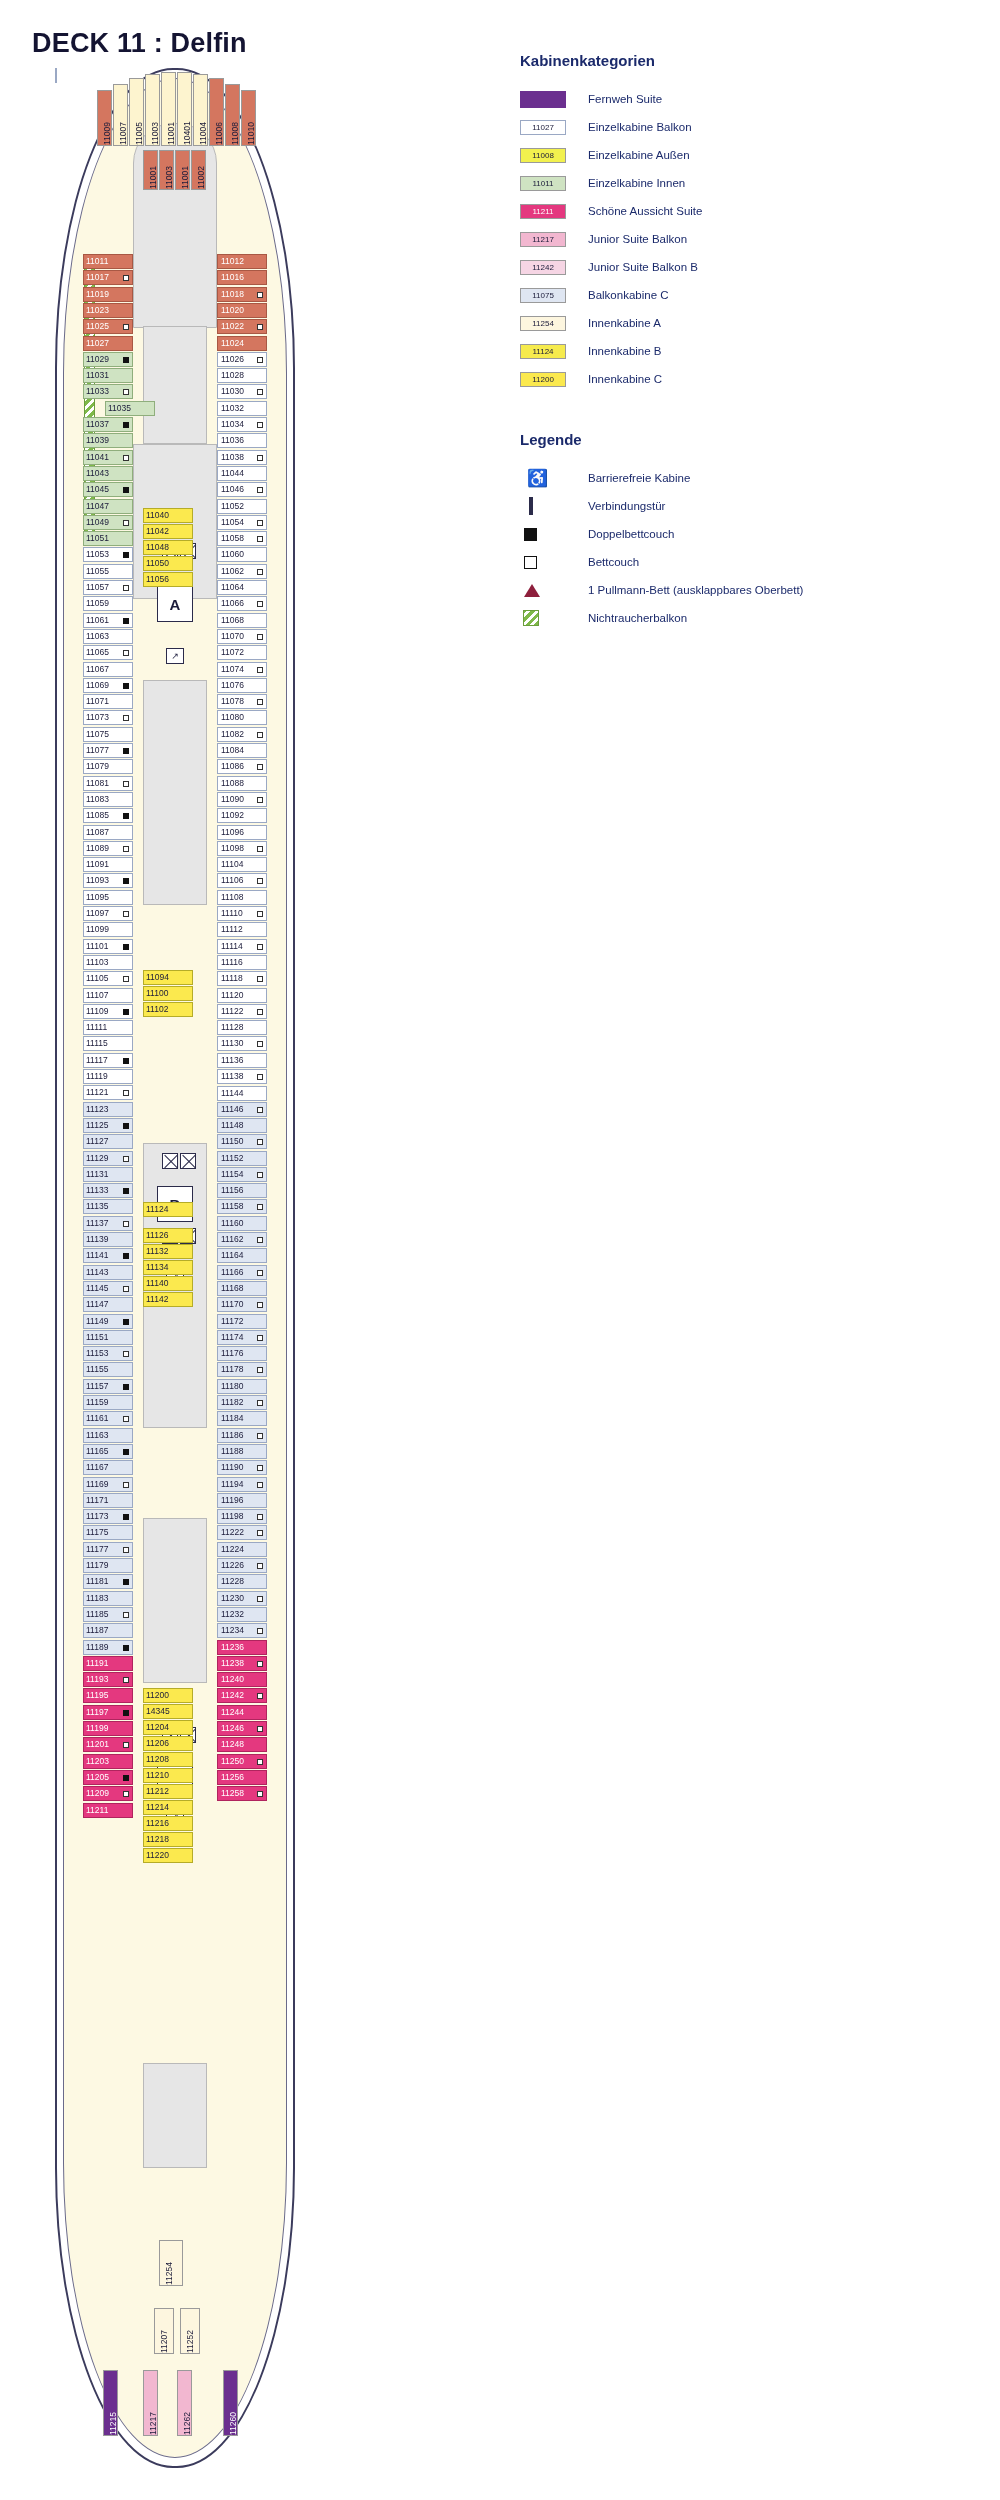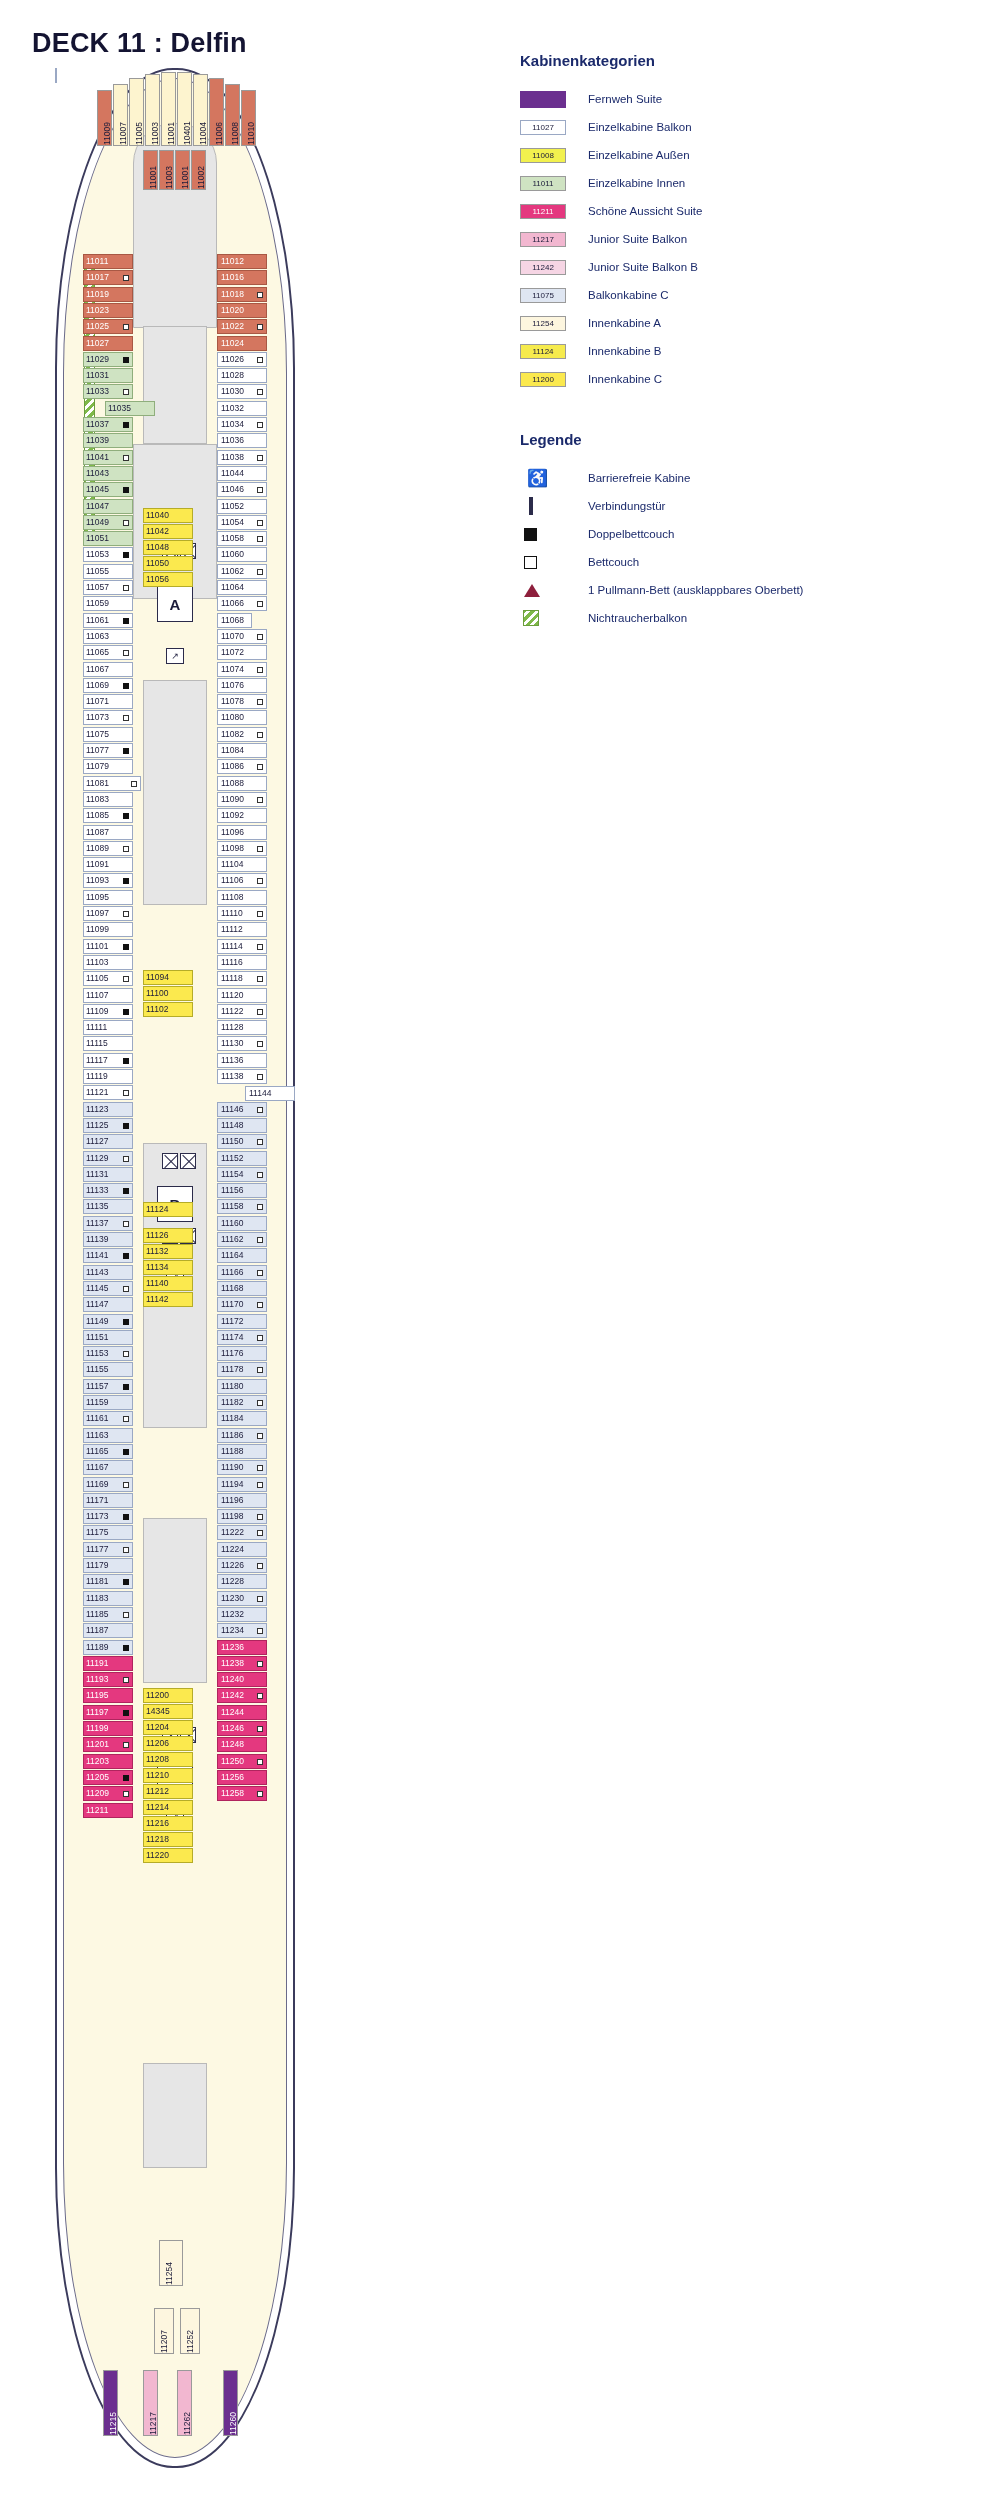--- a/index.html
+++ b/index.html
@@ -405,21 +405,21 @@
       <div class="cab c-einzelB" style="top: 658.7px; left: 28px; width: 50px;">
         <span class="num">11075</span>
       </div>
       <div class="cab c-einzelB" style="top: 675px; left: 28px; width: 50px;">
         <span class="num">11077</span>
         <div class="bed-double" style="right: 3px; top: 4px; position: absolute;"></div>
       </div>
       <div class="cab c-einzelB" style="top: 691.3px; left: 28px; width: 50px;">
         <span class="num">11079</span>
       </div>
-      <div class="cab c-einzelB" style="top: 707.6px; left: 28px; width: 58px;">
+      <div class="cab c-einzelB" style="top: 707.6px; left: 28px; width: 50px;">
         <span class="num">11081</span>
         <div class="bed-single" style="right: 3px; top: 4px; position: absolute;"></div>
       </div>
       <div class="cab c-einzelB" style="top: 723.9px; left: 28px; width: 50px;">
         <span class="num">11083</span>
       </div>
       <div class="cab c-einzelB" style="top: 740.2px; left: 28px; width: 50px;">
         <span class="num">11085</span>
         <div class="bed-double" style="right: 3px; top: 4px; position: absolute;"></div>
       </div>
@@ -709,21 +709,21 @@
         <span class="num">11062</span>
         <div class="bed-single" style="right: 3px; top: 4px; position: absolute;"></div>
       </div>
       <div class="cab c-einzelB r" style="top: 512px; left: 162px; width: 50px;">
         <span class="num">11064</span>
       </div>
       <div class="cab c-einzelB r" style="top: 528.3px; left: 162px; width: 50px;">
         <span class="num">11066</span>
         <div class="bed-single" style="right: 3px; top: 4px; position: absolute;"></div>
       </div>
-      <div class="cab c-einzelB r" style="top: 544.6px; left: 162px; width: 35px; text-align: center;">
+      <div class="cab c-einzelB r" style="top: 544.6px; left: 162px; width: 50px; text-align: center;">
         <span class="num">11068</span>
       </div>
       <div class="cab c-einzelB r" style="top: 560.9px; left: 162px; width: 50px;">
         <span class="num">11070</span>
         <div class="bed-single" style="right: 3px; top: 4px; position: absolute;"></div>
       </div>
       <div class="cab c-einzelB r" style="top: 577.2px; left: 162px; width: 50px;">
         <span class="num">11072</span>
       </div>
       <div class="cab c-einzelB r" style="top: 593.5px; left: 162px; width: 50px;">
@@ -810,21 +810,21 @@
         <span class="num">11130</span>
         <div class="bed-single" style="right: 3px; top: 4px; position: absolute;"></div>
       </div>
       <div class="cab c-einzelB r" style="top: 984.7px; left: 162px; width: 50px;">
         <span class="num">11136</span>
       </div>
       <div class="cab c-einzelB r" style="top: 1001px; left: 162px; width: 50px;">
         <span class="num">11138</span>
         <div class="bed-single" style="right: 3px; top: 4px; position: absolute;"></div>
       </div>
-      <div class="cab c-einzelB r" style="top: 1018px; left: 162px; width: 50px; margin-left: 28px;">
+      <div class="cab c-einzelB r" style="top: 1018px; left: 162px; width: 50px;">
         <span class="num">11144</span>
       </div>
       <div class="cab c-balkonC r" style="top: 1033.6px; left: 162px; width: 50px;">
         <span class="num">11146</span>
         <div class="bed-single" style="right: 3px; top: 4px; position: absolute;"></div>
       </div>
       <div class="cab c-balkonC r" style="top: 1049.9px; left: 162px; width: 50px;">
         <span class="num">11148</span>
       </div>
       <div class="cab c-balkonC r" style="top: 1066.2px; left: 162px; width: 50px;">

